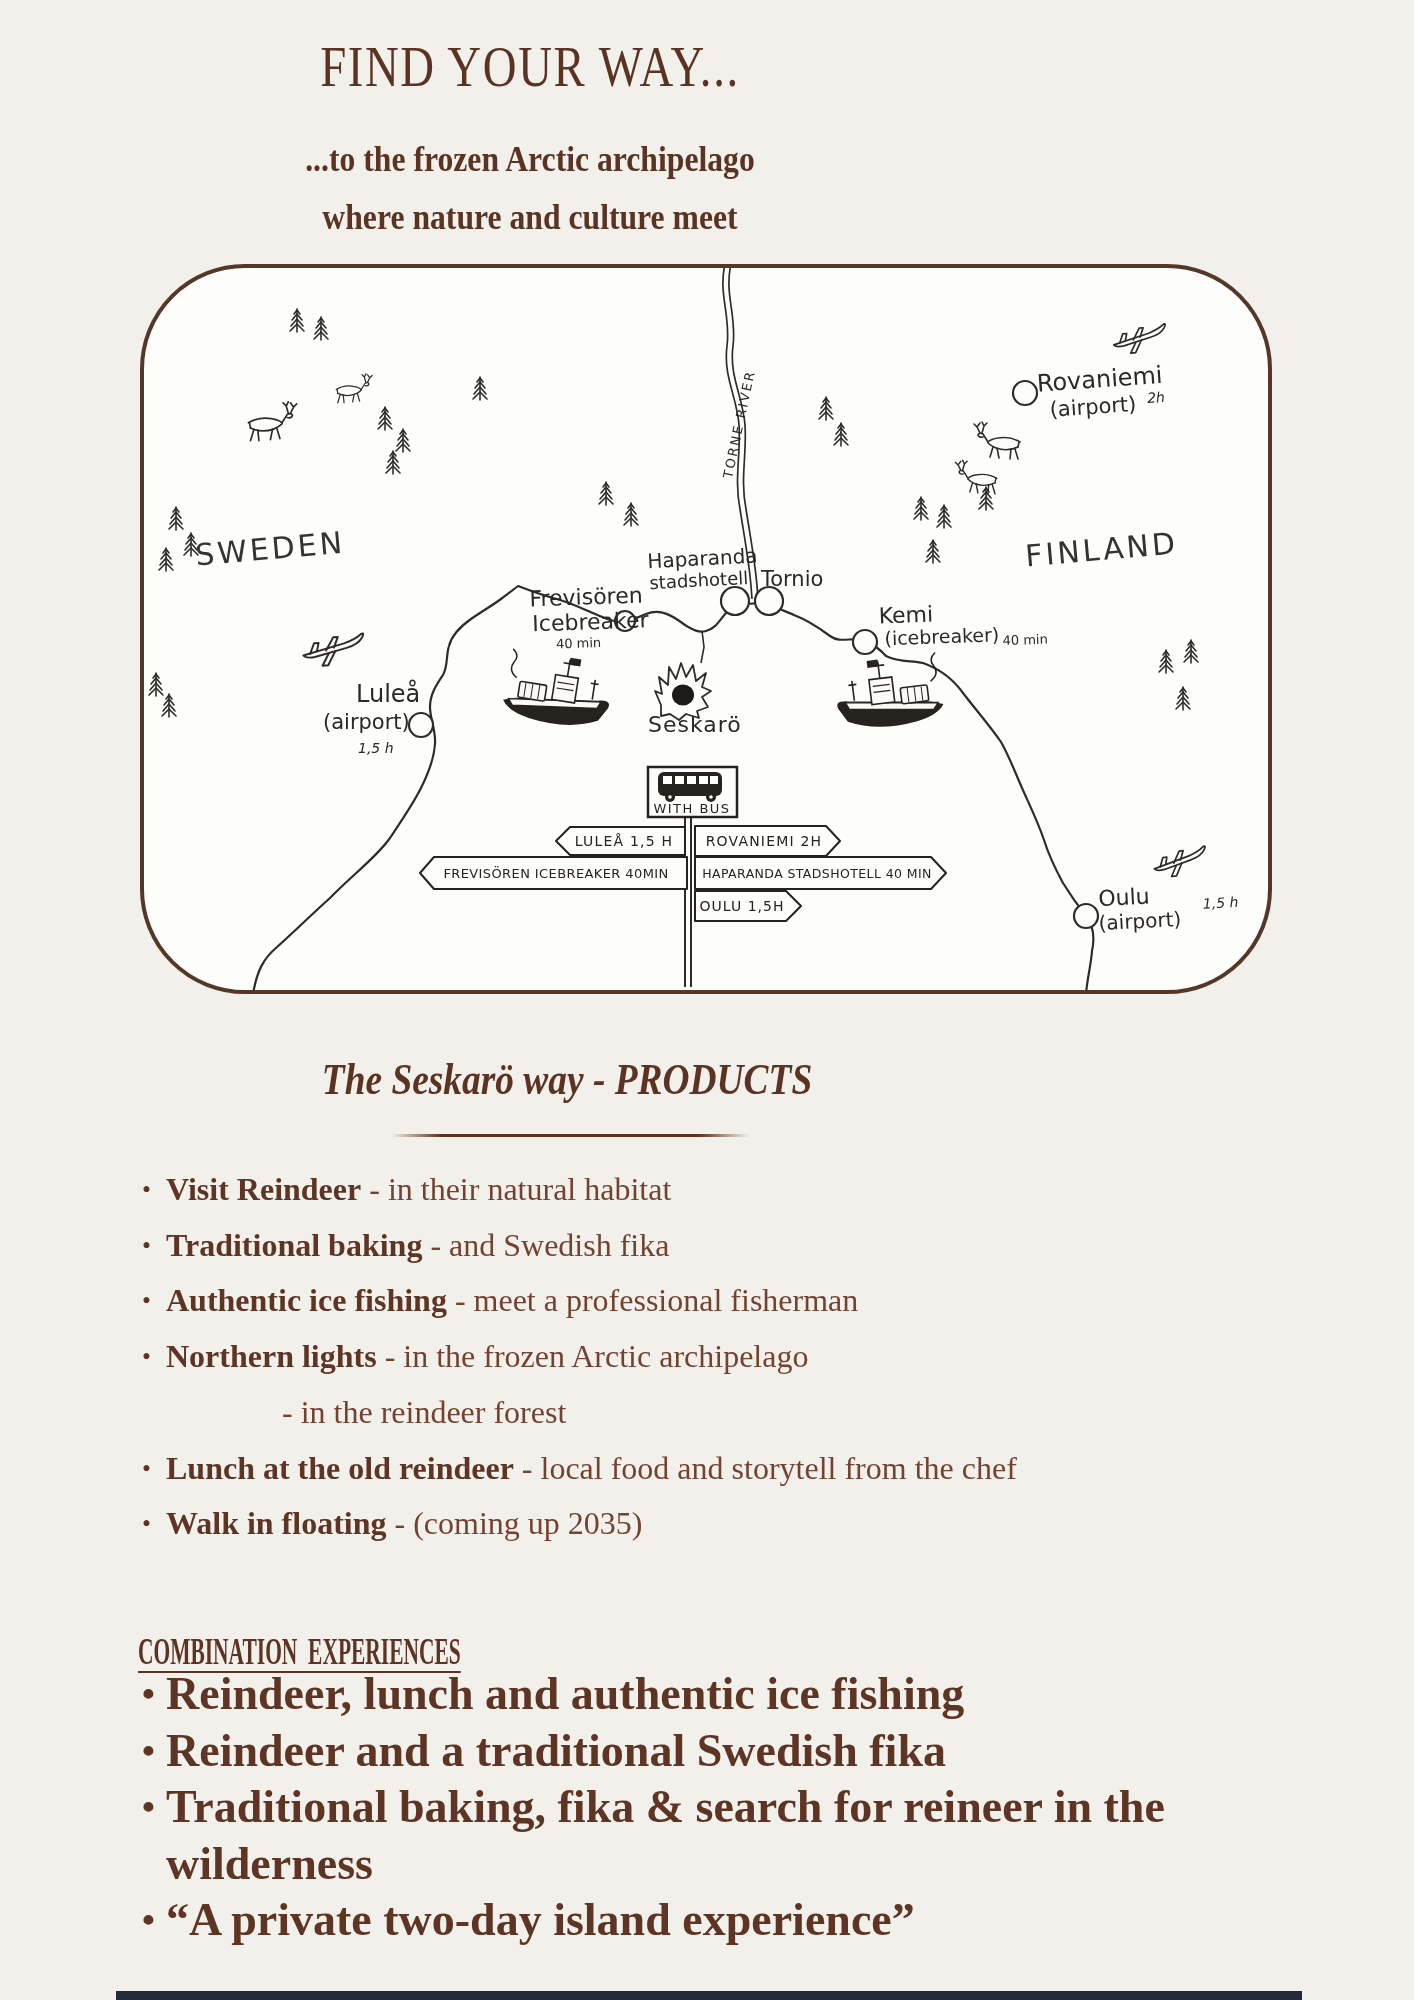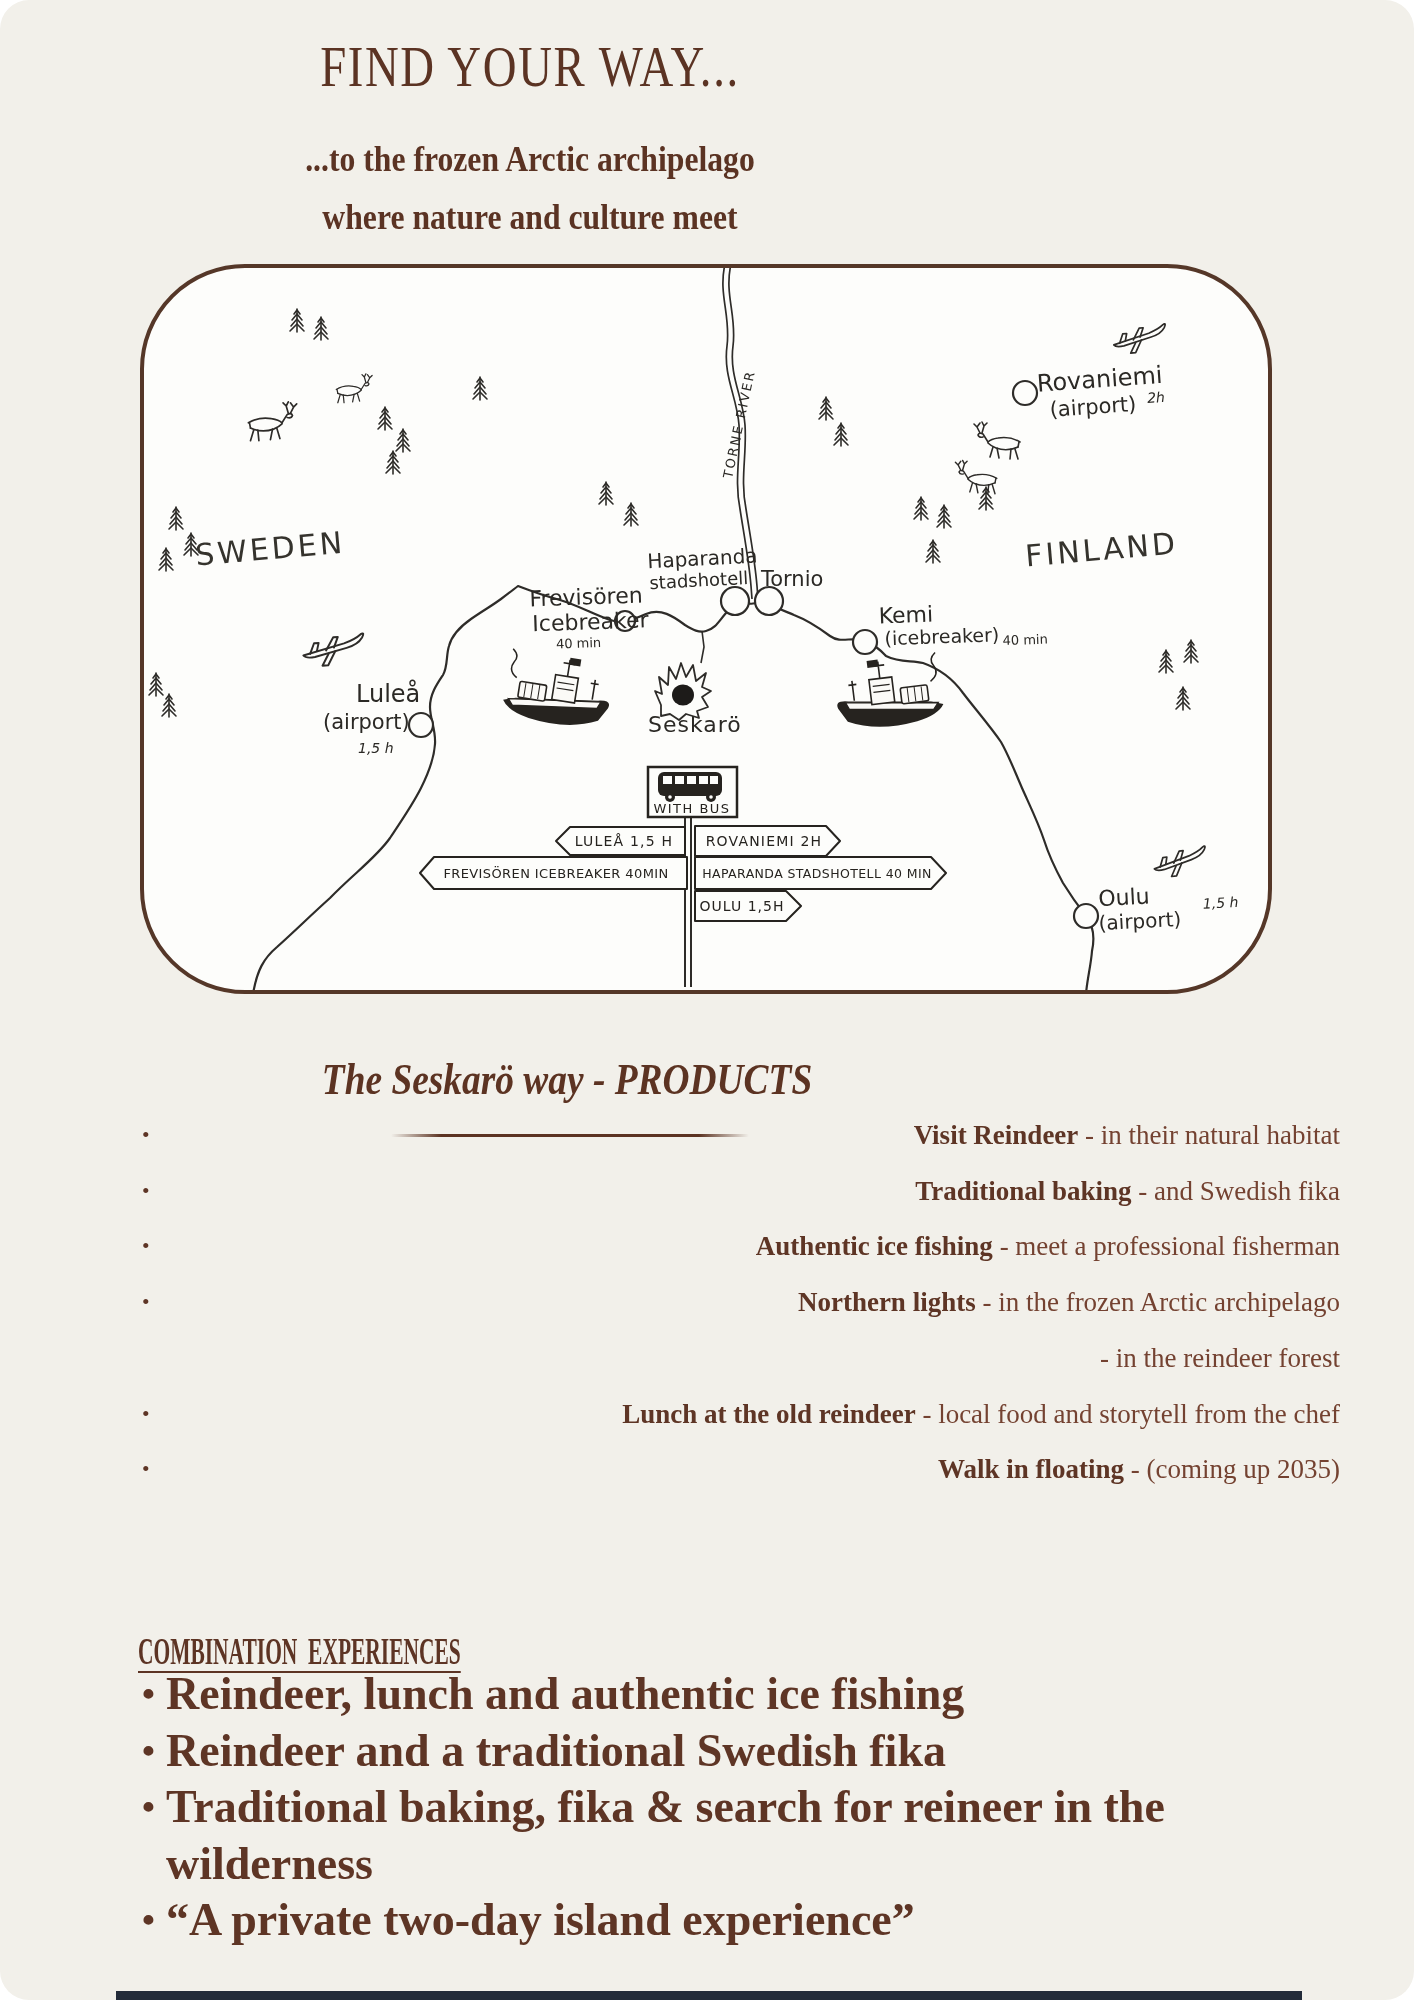--- a/index.html
+++ b/index.html
@@ -2,21 +2,20 @@
 <html><head>
 <meta charset="utf-8">
 <style>
   html,body{margin:0;padding:0;}
   .page{
     position:relative;
     width:1414px;height:2000px;
     background:#f2f0ea;
     font-family:"Liberation Serif", serif;
     overflow:hidden;
-    border-radius:29px;
   }
   
   .page-title{
     position:absolute;left:0;top:34px;width:1060px;
     text-align:center;margin:0;
     font-size:57px;font-weight:400;letter-spacing:2px;
     color:#5b3323;transform:scaleX(.82);transform-origin:center;
   }
   .subtitle{
     position:absolute;left:0;width:1060px;text-align:center;
@@ -41,23 +40,23 @@
     position:absolute;left:0;top:1054px;width:1134px;margin:0;
     text-align:center;font-size:44px;font-style:italic;font-weight:600;
     color:#5c3322;transform:scaleX(.85);transform-origin:center;
   }
   .divider{
     position:absolute;left:391px;top:1134px;width:358px;height:3px;
     background:linear-gradient(90deg, rgba(92,51,34,0) 0%, #5c3322 14%, #5c3322 86%, rgba(92,51,34,0) 100%);
     border-radius:2px;
   }
   ul.plist{
-    position:absolute;left:140px;top:1108px;width:1200px;
+    position:absolute;left:140px;top:1162px;width:1200px;
     list-style:none;margin:0;padding:0;
-    font-size:27px;line-height:55.7px;text-align:right;
+    font-size:32px;line-height:55.7px;
   }
   ul.plist li{position:relative;padding-left:26px;}
   ul.plist li::before{
     content:"•";position:absolute;left:2px;top:0;
     color:#5e3525;font-size:0.8em;
   }
   ul.plist li.cont{padding-left:142px;}
   ul.plist li.cont::before{content:"";}
   .b{font-weight:700;color:#5e3525;}
   .r{color:#744231;}

